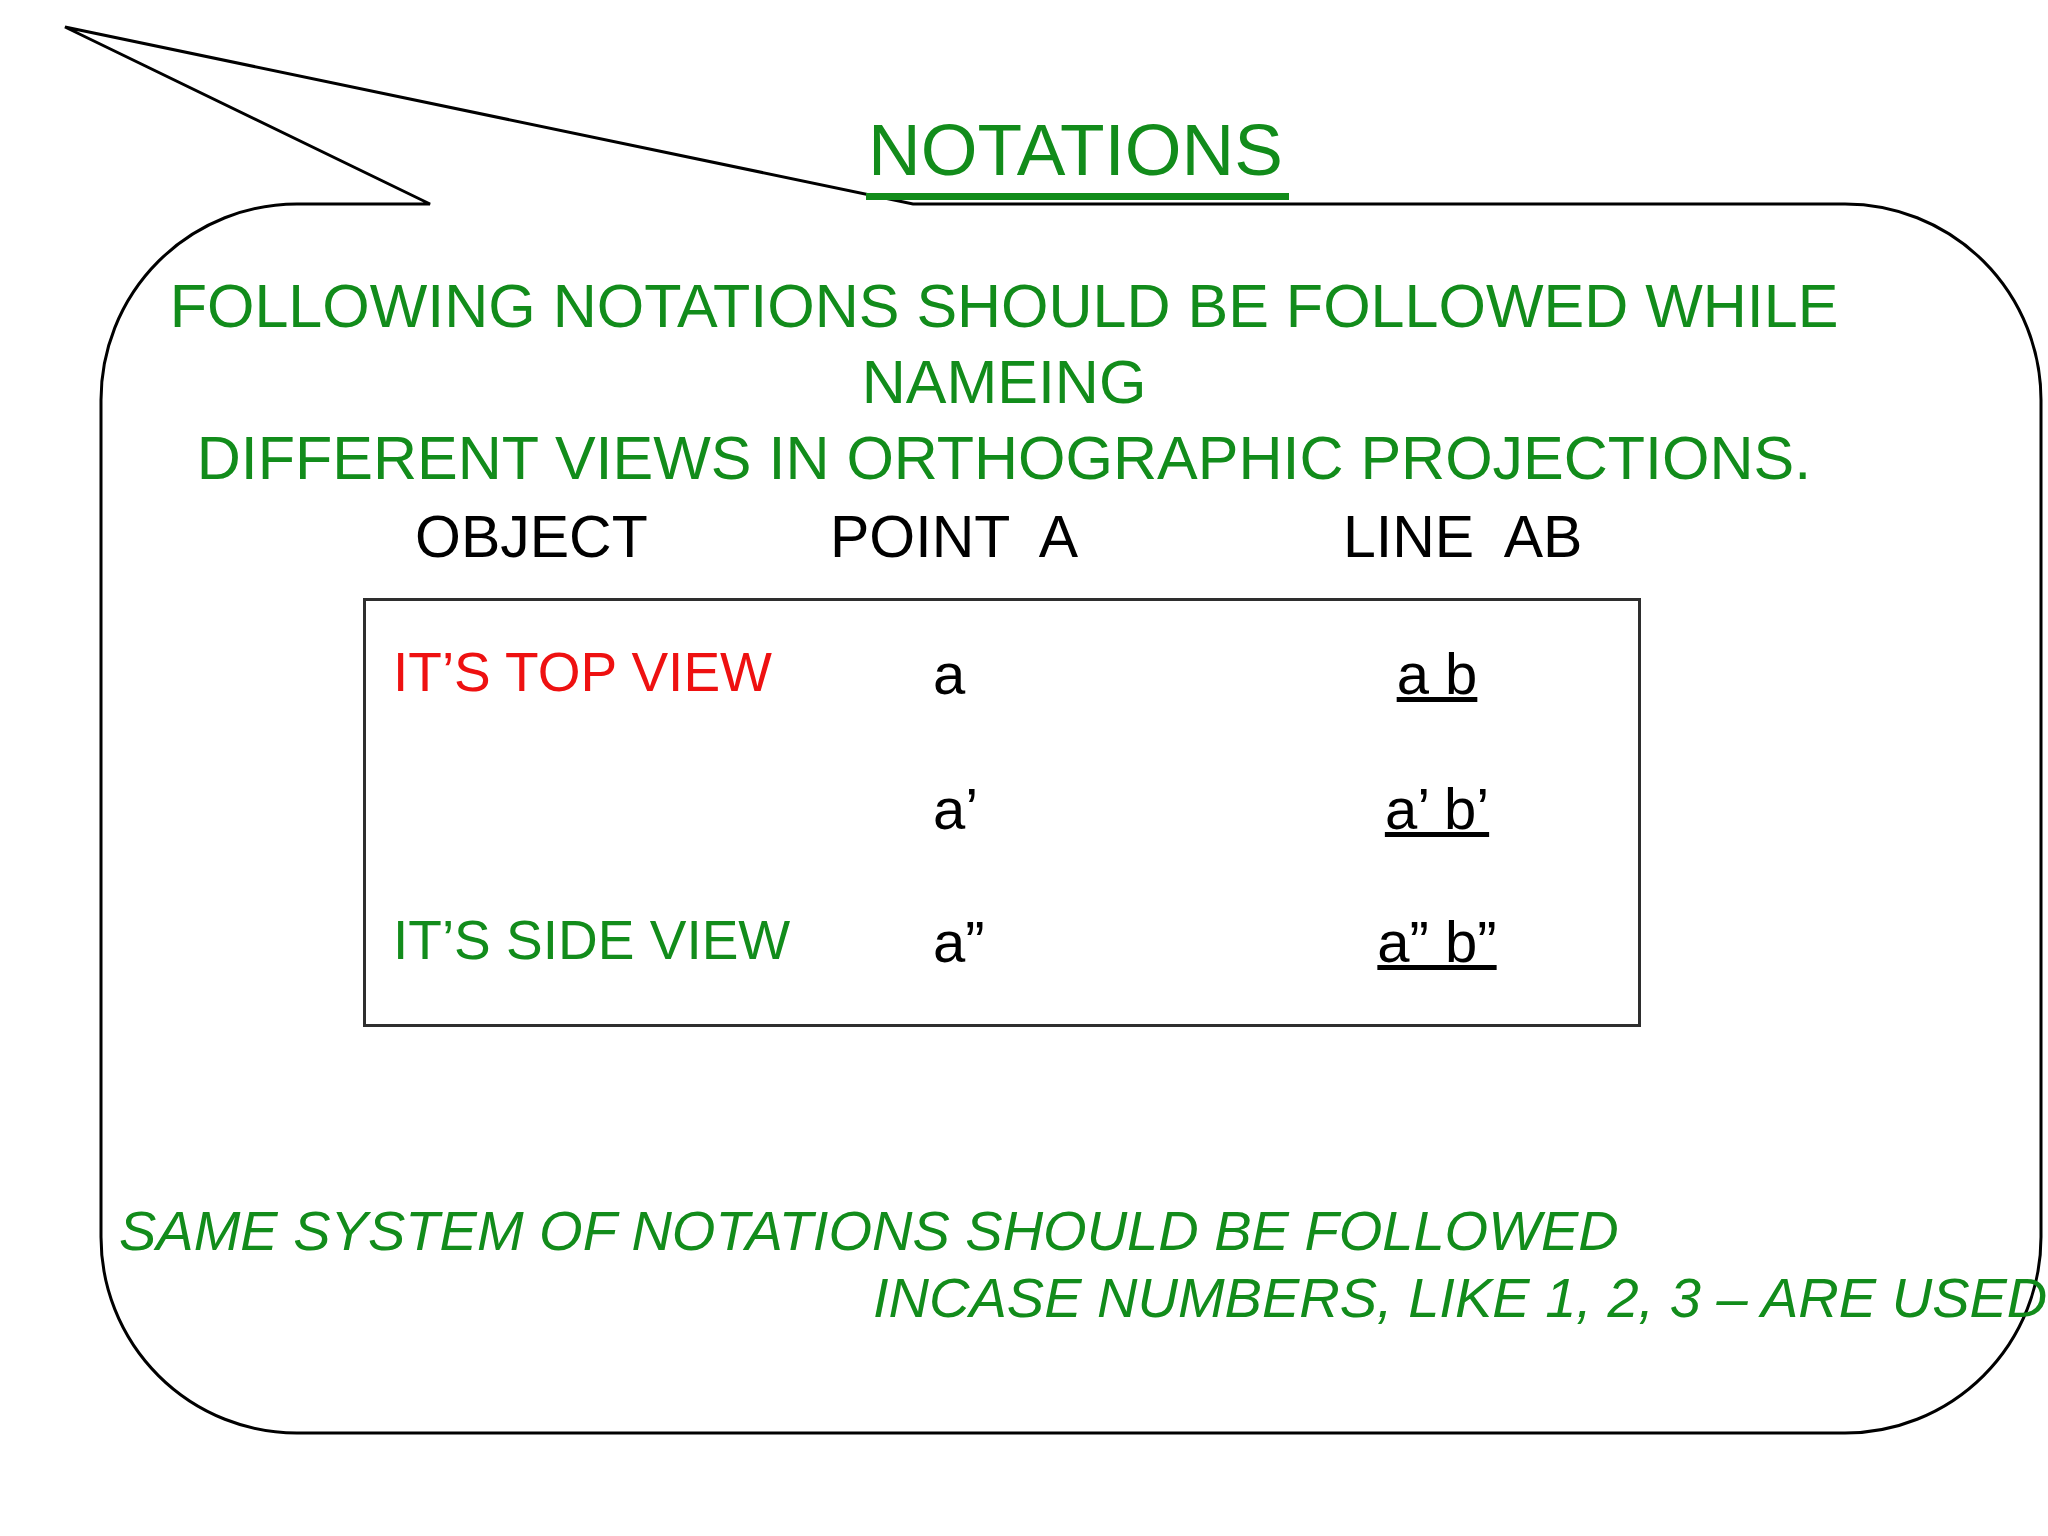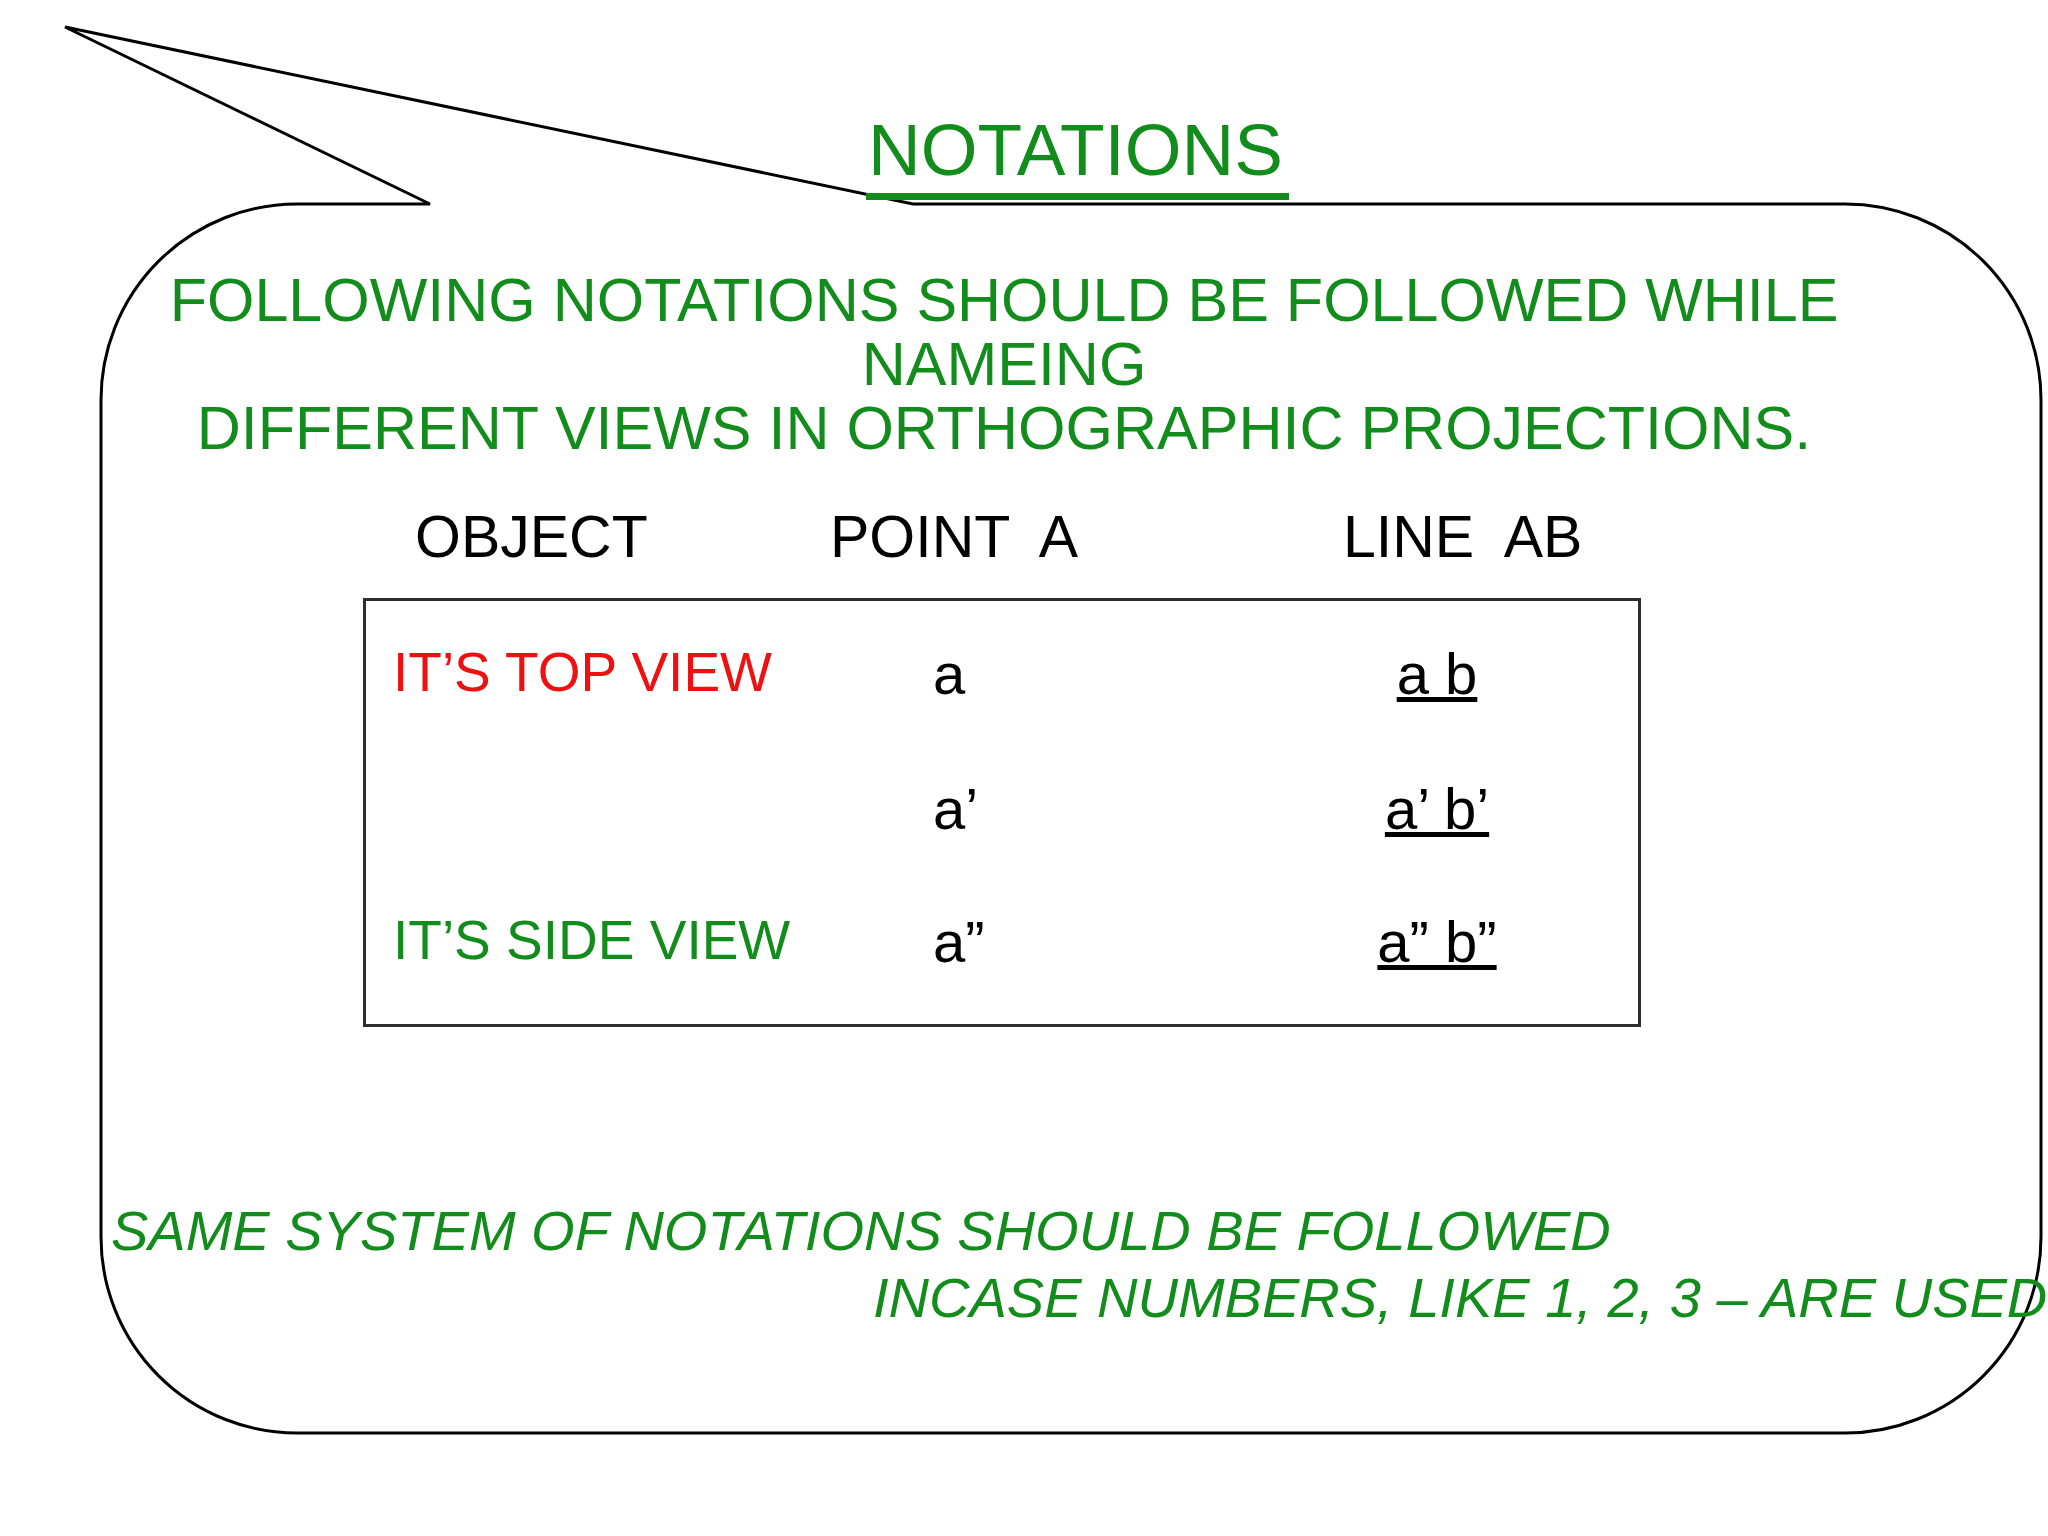--- a/index.html
+++ b/index.html
@@ -13,42 +13,42 @@
   #bubble-svg{position:absolute;left:0;top:0;width:2048px;height:1536px;}
   .abs{position:absolute;white-space:pre;}
   #page-title{
     left:866px;top:108px;
     font-size:73px;
     padding:0 6px 2px 2px;
     border-bottom:7px solid #128C1B;
   }
   #intro{
     left:124px;top:268px;width:1760px;
-    font-size:61px;line-height:64px;
+    font-size:61px;line-height:76px;
     text-align:center;
     white-space:normal;
   }
   .col-header{font-size:59px;color:#000;top:503px;}
   #hdr-object{left:415px;}
   #hdr-point{left:830px;}
   #hdr-line{left:1343px;}
   #notation-table-box{
     position:absolute;
     left:363px;top:598px;width:1272px;height:423px;
     border:3px solid #2e2e2e;
     background:transparent;
   }
   .row-label{font-size:55px;}
   .cell{font-size:58px;color:#000;}
   .r1{top:640px;} .r2{top:775px;} .r3{top:908px;}
   .label-col{left:393px;}
   .point-col{left:933px;}
   .line-col{left:1437px;transform:translateX(-50%);text-decoration:underline;}
   .footer-line{font-style:italic;font-size:56px;}
-  #footer-line1{left:111px;top:1198px;}
+  #footer-line1{left:119px;top:1198px;}
   #footer-line2{left:873px;top:1265px;}
 </style>
 </head>
 <body>
 
 <div id="slide">
 
   <svg id="bubble-svg" viewBox="0 0 2048 1536" xmlns="http://www.w3.org/2000/svg">
     <path d="M 65 27
              L 913 204

